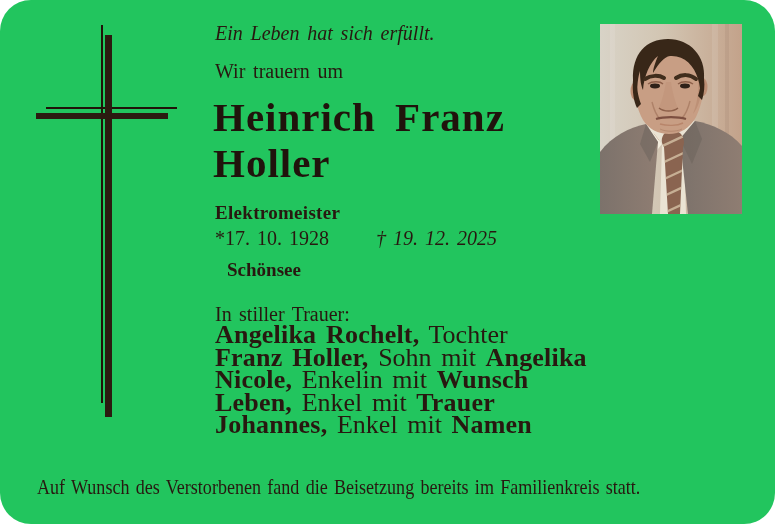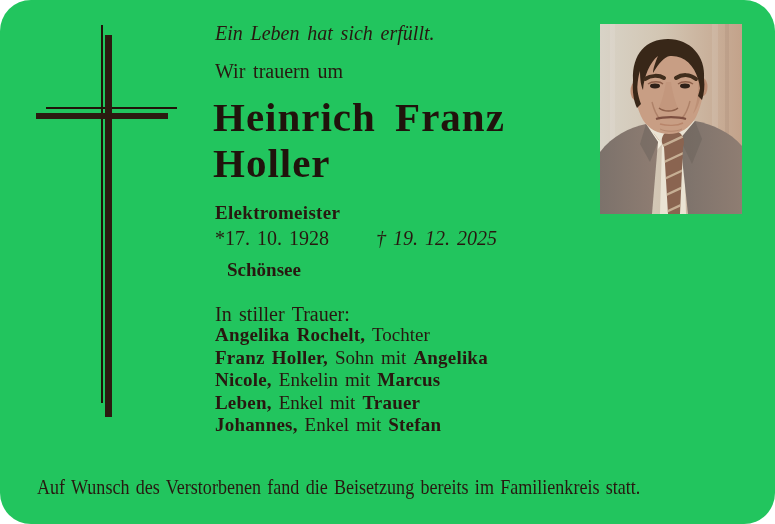--- a/index.html
+++ b/index.html
@@ -24,21 +24,21 @@
   
   .txt { position: absolute; white-space: nowrap; }
   .epigraph  { left: 215px; top: 22px;  font-size: 20px; font-style: italic; word-spacing: 0.14em; }
   .intro     { left: 215px; top: 60px;  font-size: 20px; word-spacing: 0.14em; }
   .name      { left: 213px; top: 94px;  font-size: 41px; font-weight: bold; line-height: 46px; letter-spacing: 1px; word-spacing: 8px; color:#20130c; }
   .profession{ left: 215px; top: 202px; font-size: 19px; font-weight: bold; letter-spacing: 0.3px; text-align: right; }
   .birth     { left: 215px; top: 227px; font-size: 20px; word-spacing: 0.1em; }
   .death     { left: 376px; top: 227px; font-size: 20px; word-spacing: 0.1em; font-style: italic; }
   .town      { left: 215px; top: 259px; font-size: 19px; font-weight: bold; margin-left: 12px; }
   .trauer-heading { left: 215px; top: 303px; font-size: 20px; word-spacing: 0.12em; }
-  .mourners  { left: 215px; top: 324px; font-size: 19px; line-height: 22.5px; word-spacing: 0.12em; }
+  .mourners  { left: 215px; top: 324px; font-size: 26px; line-height: 22.5px; word-spacing: 0.12em; }
   .mourners b { letter-spacing: 0.2px; }
   .footer    { left: 37px; top: 474px; font-size: 22px; transform: scaleX(0.82); transform-origin: 0 0; word-spacing: 0.1em; }
 
   .photo-frame { position: absolute; left: 600px; top: 24px; width: 142px; height: 190px; }
   .photo-frame svg { display: block; }
 </style>
 </head>
 <body>
 
 <div class="page">
@@ -64,23 +64,23 @@
   <div class="txt birth">*17. 10. 1928</div>
   <div class="txt death">† 19. 12. 2025</div>
 
   <div class="txt town">Schönsee</div>
 
   <div class="txt trauer-heading">In stiller Trauer:</div>
 
   <div class="txt mourners">
     <div><b>Angelika Rochelt,</b><span> Tochter</span><b></b></div>
     <div><b>Franz Holler,</b><span> Sohn mit </span><b>Angelika</b></div>
-    <div><b>Nicole,</b><span> Enkelin mit </span><b>Marcus</b></div>
+    <div><b>Nicole,</b><span> Enkelin mit </span><b>Wunsch</b></div>
     <div><b>Leben,</b><span> Enkel mit </span><b>Trauer</b></div>
-    <div><b>Johannes,</b><span> Enkel mit </span><b>Stefan</b></div>
+    <div><b>Johannes,</b><span> Enkel mit </span><b>Namen</b></div>
   </div>
 
   <div class="txt footer">Auf Wunsch des Verstorbenen fand die Beisetzung bereits im Familienkreis statt.</div>
 
   <div class="photo-frame">
     <svg viewBox="0 0 142 190" width="142" height="190">
       <defs>
         <linearGradient id="pbg" x1="0" y1="0" x2="1" y2="0">
           <stop offset="0" stop-color="#d8d3c7"></stop>
           <stop offset="0.45" stop-color="#d2c5b2"></stop>

